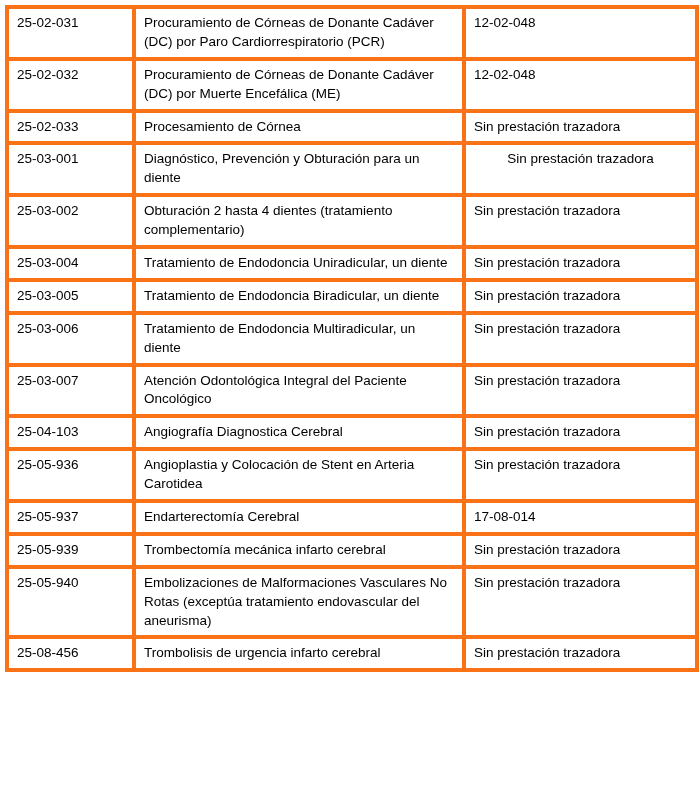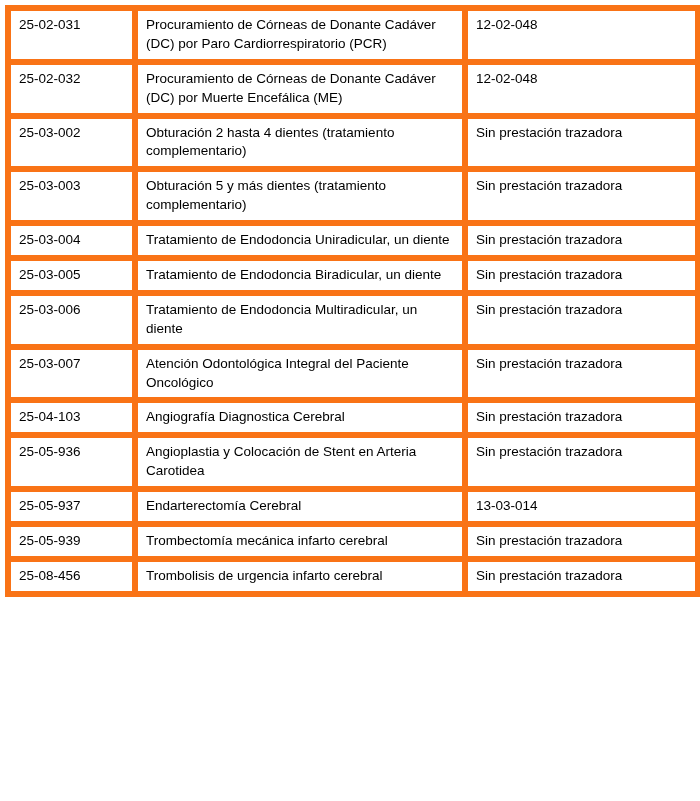--- a/index.html
+++ b/index.html
@@ -15,21 +15,21 @@
     }
     .page {
       padding: 5px 5px;
     }
     table.procedures {
       border-collapse: collapse;
       width: 690px;
       table-layout: fixed;
     }
     table.procedures td {
-      border: 6px solid #f97316;
+      border: 4px solid #f97316;
       font-size: 13.5px;
       line-height: 1.4;
       padding: 5px 8px;
       vertical-align: top;
       overflow-wrap: break-word;
     }
     td.code   { padding-left: 6px; }
     td.desc   { padding-left: 11px; }
     td.tracer { padding-left: 9px; }
     td.va-bottom { vertical-align: bottom; }
@@ -50,27 +50,32 @@
         <td class="code">25-02-031</td>
         <td class="desc">Procuramiento de Córneas de Donante Cadáver (DC) por Paro Cardiorrespiratorio (PCR)</td>
         <td class="tracer">12-02-048</td>
       </tr>
       <tr>
         <td class="code">25-02-032</td>
         <td class="desc">Procuramiento de Córneas de Donante Cadáver (DC) por Muerte Encefálica (ME)</td>
         <td class="tracer">12-02-048</td>
       </tr>
       <tr>
-        <td class="code va-bottom">25-03-002</td>
-        <td class="desc">Obturación 2 hasta 4 dientes (tratamiento complementario)</td>
+        <td class="code">25-02-033</td>
+        <td class="desc">Procesamiento de Córnea</td>
         <td class="tracer">Sin prestación trazadora</td>
       </tr>
       <tr>
-        <td class="code va-bottom">25-03-003</td>
-        <td class="desc">Obturación 5 y más dientes (tratamiento complementario)</td>
+        <td class="code va-bottom">25-03-001</td>
+        <td class="desc">Diagnóstico, Prevención y Obturación para un diente</td>
+        <td class="tracer center">Sin prestación trazadora</td>
+      </tr>
+      <tr>
+        <td class="code va-bottom">25-03-002</td>
+        <td class="desc">Obturación 2 hasta 4 dientes (tratamiento complementario)</td>
         <td class="tracer">Sin prestación trazadora</td>
       </tr>
       <tr>
         <td class="code va-bottom">25-03-004</td>
         <td class="desc">Tratamiento de Endodoncia Uniradicular, un diente</td>
         <td class="tracer">Sin prestación trazadora</td>
       </tr>
       <tr>
         <td class="code va-bottom">25-03-005</td>
         <td class="desc">Tratamiento de Endodoncia Biradicular, un diente</td>
@@ -92,25 +97,30 @@
         <td class="tracer">Sin prestación trazadora</td>
       </tr>
       <tr>
         <td class="code va-bottom">25-05-936</td>
         <td class="desc">Angioplastia y Colocación de Stent en Arteria Carotidea</td>
         <td class="tracer">Sin prestación trazadora</td>
       </tr>
       <tr>
         <td class="code">25-05-937</td>
         <td class="desc">Endarterectomía Cerebral</td>
-        <td class="tracer">13-03-014</td>
+        <td class="tracer">17-08-014</td>
       </tr>
       <tr>
         <td class="code">25-05-939</td>
         <td class="desc">Trombectomía mecánica infarto cerebral</td>
+        <td class="tracer">Sin prestación trazadora</td>
+      </tr>
+      <tr>
+        <td class="code va-bottom">25-05-940</td>
+        <td class="desc">Embolizaciones de Malformaciones Vasculares No Rotas (exceptúa tratamiento endovascular del aneurisma)</td>
         <td class="tracer">Sin prestación trazadora</td>
       </tr>
       <tr>
         <td class="code">25-08-456</td>
         <td class="desc">Trombolisis de urgencia infarto cerebral</td>
         <td class="tracer">Sin prestación trazadora</td>
       </tr>
     </tbody>
   </table>
 </div>

